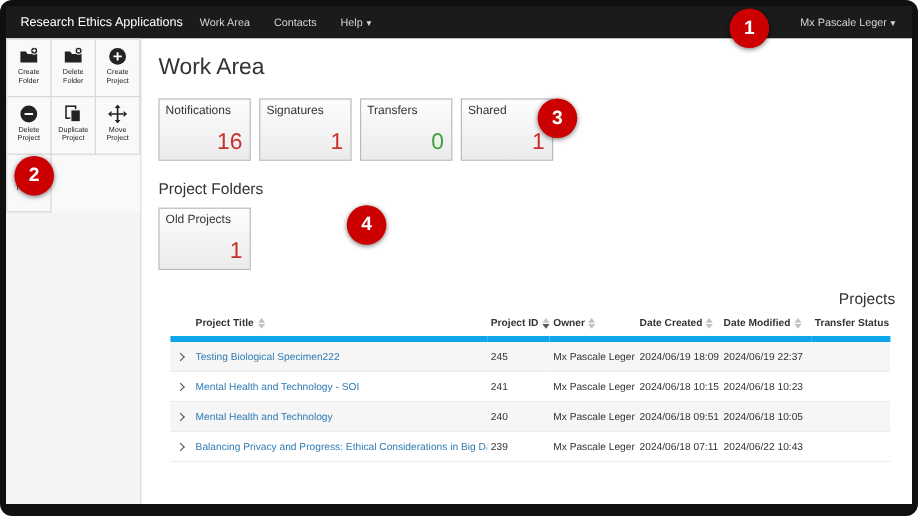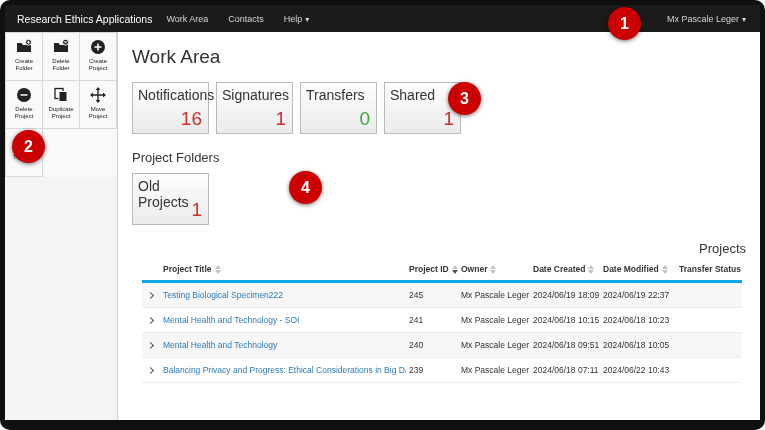--- a/index.html
+++ b/index.html
@@ -65,37 +65,37 @@
   .main { flex: 1; padding: 10px 14px; overflow: hidden; background: #fff; }
   .page-title { font-size: 19px; font-weight: 400; color: #333; margin: 4px 0 14px; }
   .cards { display: flex; gap: 7px; margin-bottom: 16px; }
   .card {
     width: 77px; height: 52px;
     border: 1px solid #b9b9b9;
     background: linear-gradient(#fdfdfd, #ebebeb);
     position: relative;
     cursor: pointer;
   }
-  .card .clabel { font-size: 14px; color: #333; padding: 4px 3px 0 5px; }
+  .card .clabel { font-size: 10px; color: #333; padding: 4px 3px 0 5px; }
   .card .cvalue { position: absolute; right: 6px; bottom: 3px; font-size: 19px; color: #c9302c; }
   .section-title { font-size: 13px; font-weight: 400; color: #333; margin: 2px 0 8px; }
   .projects-title { margin-top: 14px; margin-bottom: 2px; text-align: right; }
   .search-input {
     width: 310px; height: 17px;
     border: 1px solid #a9a9a9; border-radius: 2px;
     font-size: 8.5px; color: #333; padding: 0 5px;
     margin: 6px 0 14px;
     font-family: "Liberation Sans", "DejaVu Sans", sans-serif;
   }
   .search-input::placeholder { color: #999; }
   
   table { width: 600px; margin-left: 10px; border-collapse: collapse; table-layout: fixed; }
   th {
     text-align: left; font-size: 8.5px; font-weight: bold; color: #333;
-    padding: 6px 3px; border-bottom: 3px solid #0ea5e9; white-space: nowrap;
+    padding: 6px 3px; border-bottom: 5px solid #0ea5e9; white-space: nowrap;
     cursor: pointer;
   }
   td {
     font-size: 8.5px; color: #333; padding: 7px 3px;
     white-space: nowrap; overflow: hidden;
     border-bottom: 1px solid #ececec;
   }
   tbody tr:nth-child(odd) { background: #f6f6f6; }
   td.title-cell a { color: #2e7bb4; text-decoration: none; cursor: pointer; }
   .col-exp { width: 18px; } .col-title { width: 246px; } .col-id { width: 52px; }

